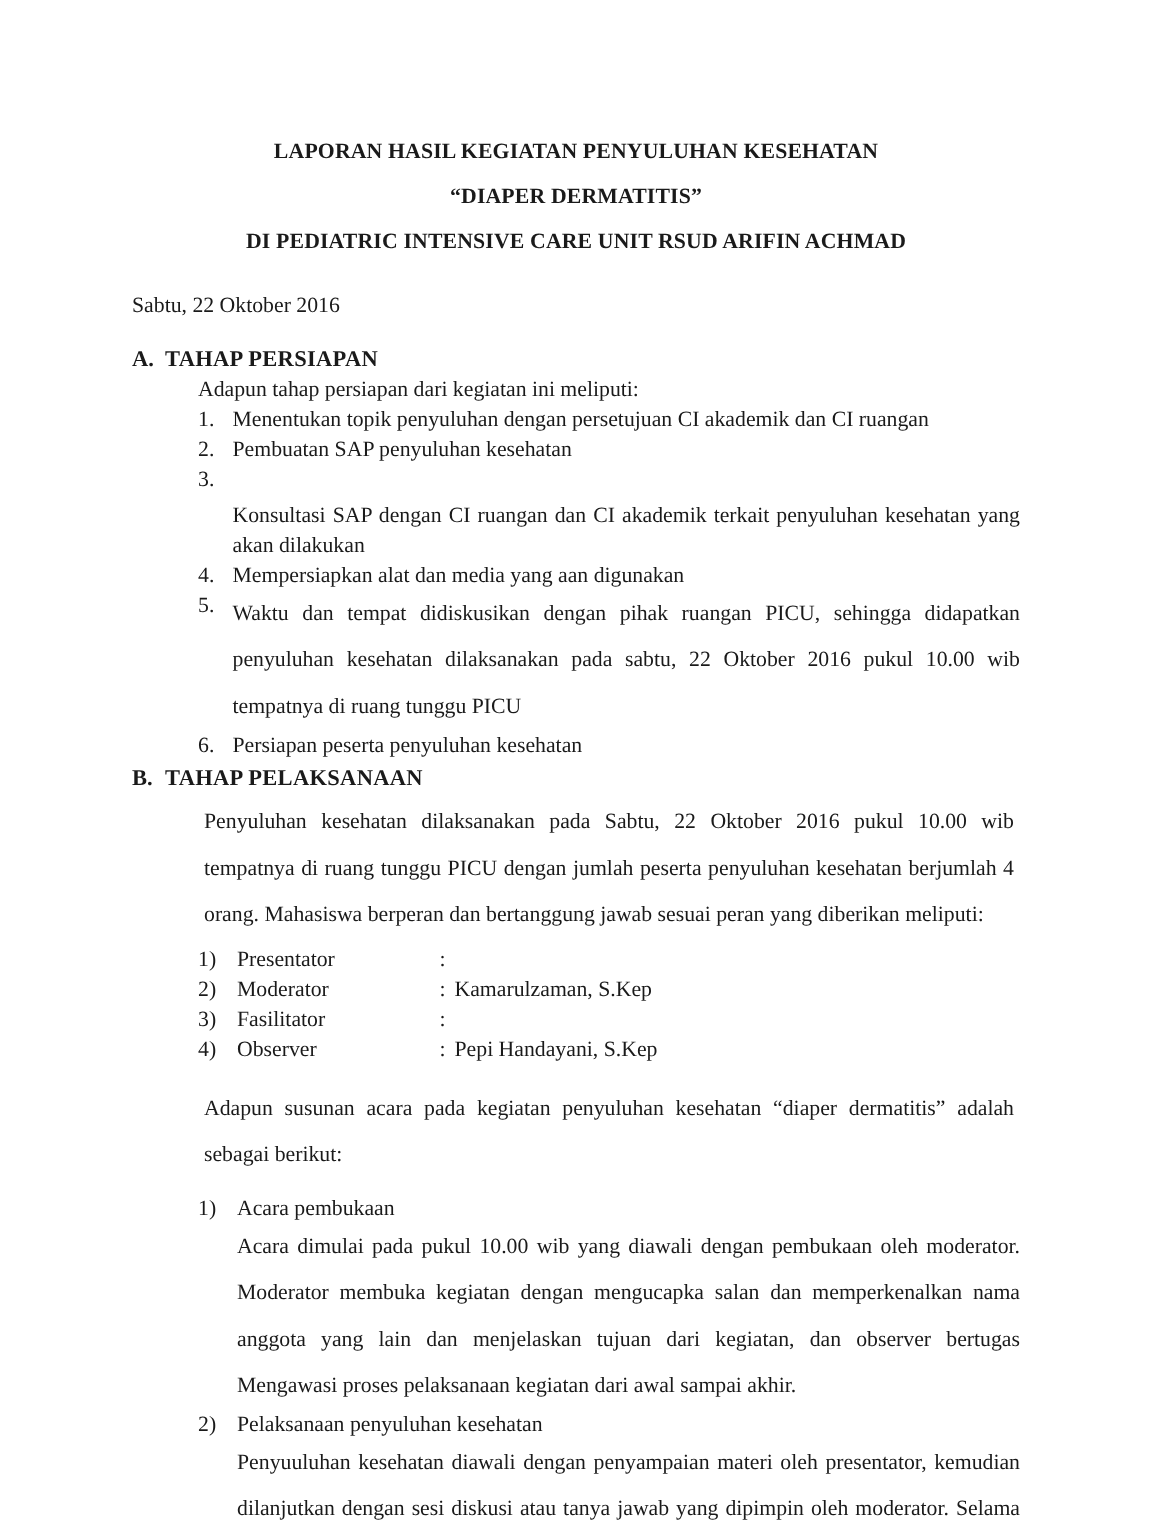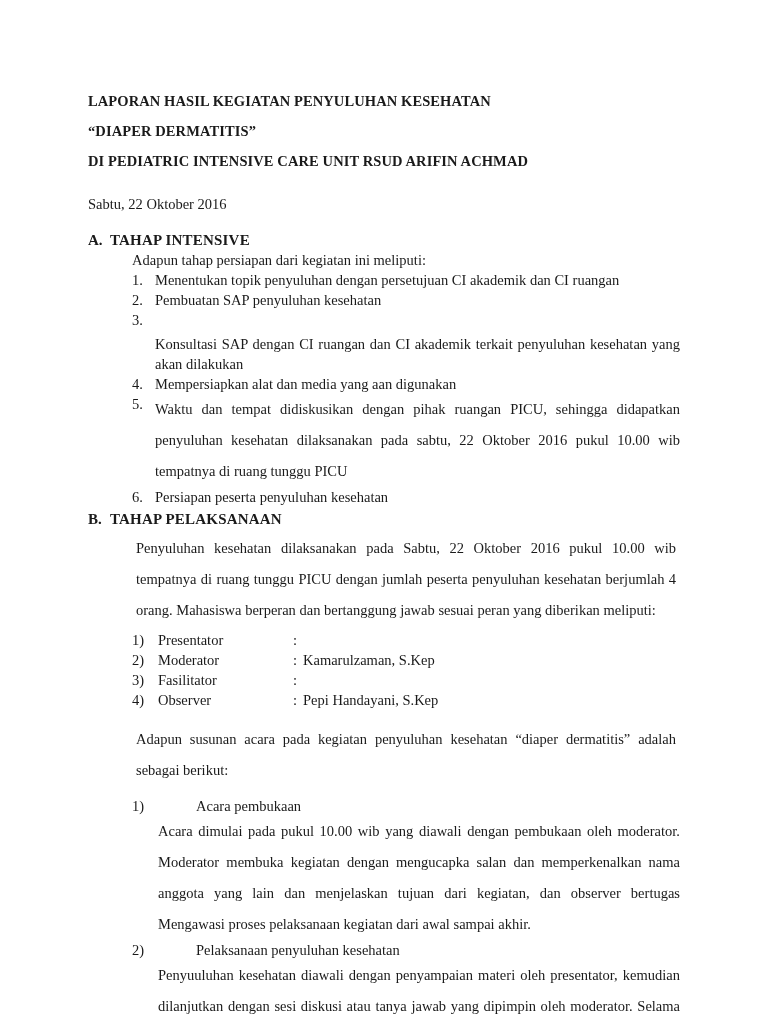--- a/index.html
+++ b/index.html
@@ -20,21 +20,21 @@
     box-sizing: border-box;
   }
   .content {
     position: absolute;
     left: 88px;
     top: 86px;
     width: 592px;
   }
 
   
-  .title-block { }
+  .title-block { text-align: center; }
   .doc-title {
     font-weight: bold;
     font-size: 14.5px;
     letter-spacing: 0.1px;
     line-height: 30px;
     white-space: nowrap;
   }
 
   .date-line {
     font-size: 14.5px;
@@ -132,42 +132,42 @@
     display: flex;
     align-items: flex-start;
     font-size: 14.5px;
   }
   .pmarker {
     flex: 0 0 26px;
     width: 26px;
     line-height: 20px;
   }
   .pbody { flex: 1 1 auto; }
-  .pbody .sub-head { line-height: 20px; margin-left: 38px; }
+  .pbody .sub-head { line-height: 20px; }
   .spacer-sm { height: 10px; }
   .spacer-xs { height: 6px; }
 </style>
 </head>
 <body>
 
 <div class="page">
   <div class="content">
 
     <div class="title-block">
       <div class="doc-title">LAPORAN HASIL KEGIATAN PENYULUHAN KESEHATAN</div>
       <div class="doc-title">“DIAPER DERMATITIS”</div>
       <div class="doc-title">DI PEDIATRIC INTENSIVE CARE UNIT RSUD ARIFIN ACHMAD</div>
     </div>
 
     <div class="date-line">Sabtu, 22 Oktober 2016</div>
 
     <div class="section">
       <div class="section-head">
         <span class="section-letter">A.</span>
-        <span class="section-title">TAHAP INTENSIVE</span>
+        <span class="section-title">TAHAP PERSIAPAN</span>
       </div>
       <div class="section-body">
         <div class="lead">Adapun tahap persiapan dari kegiatan ini meliputi:</div>
 
         <ol class="numlist">
           <li>
             <span class="marker">1.</span>
             <span class="item-text">Menentukan topik penyuluhan dengan persetujuan CI akademik dan CI ruangan</span>
           </li>
           <li>

